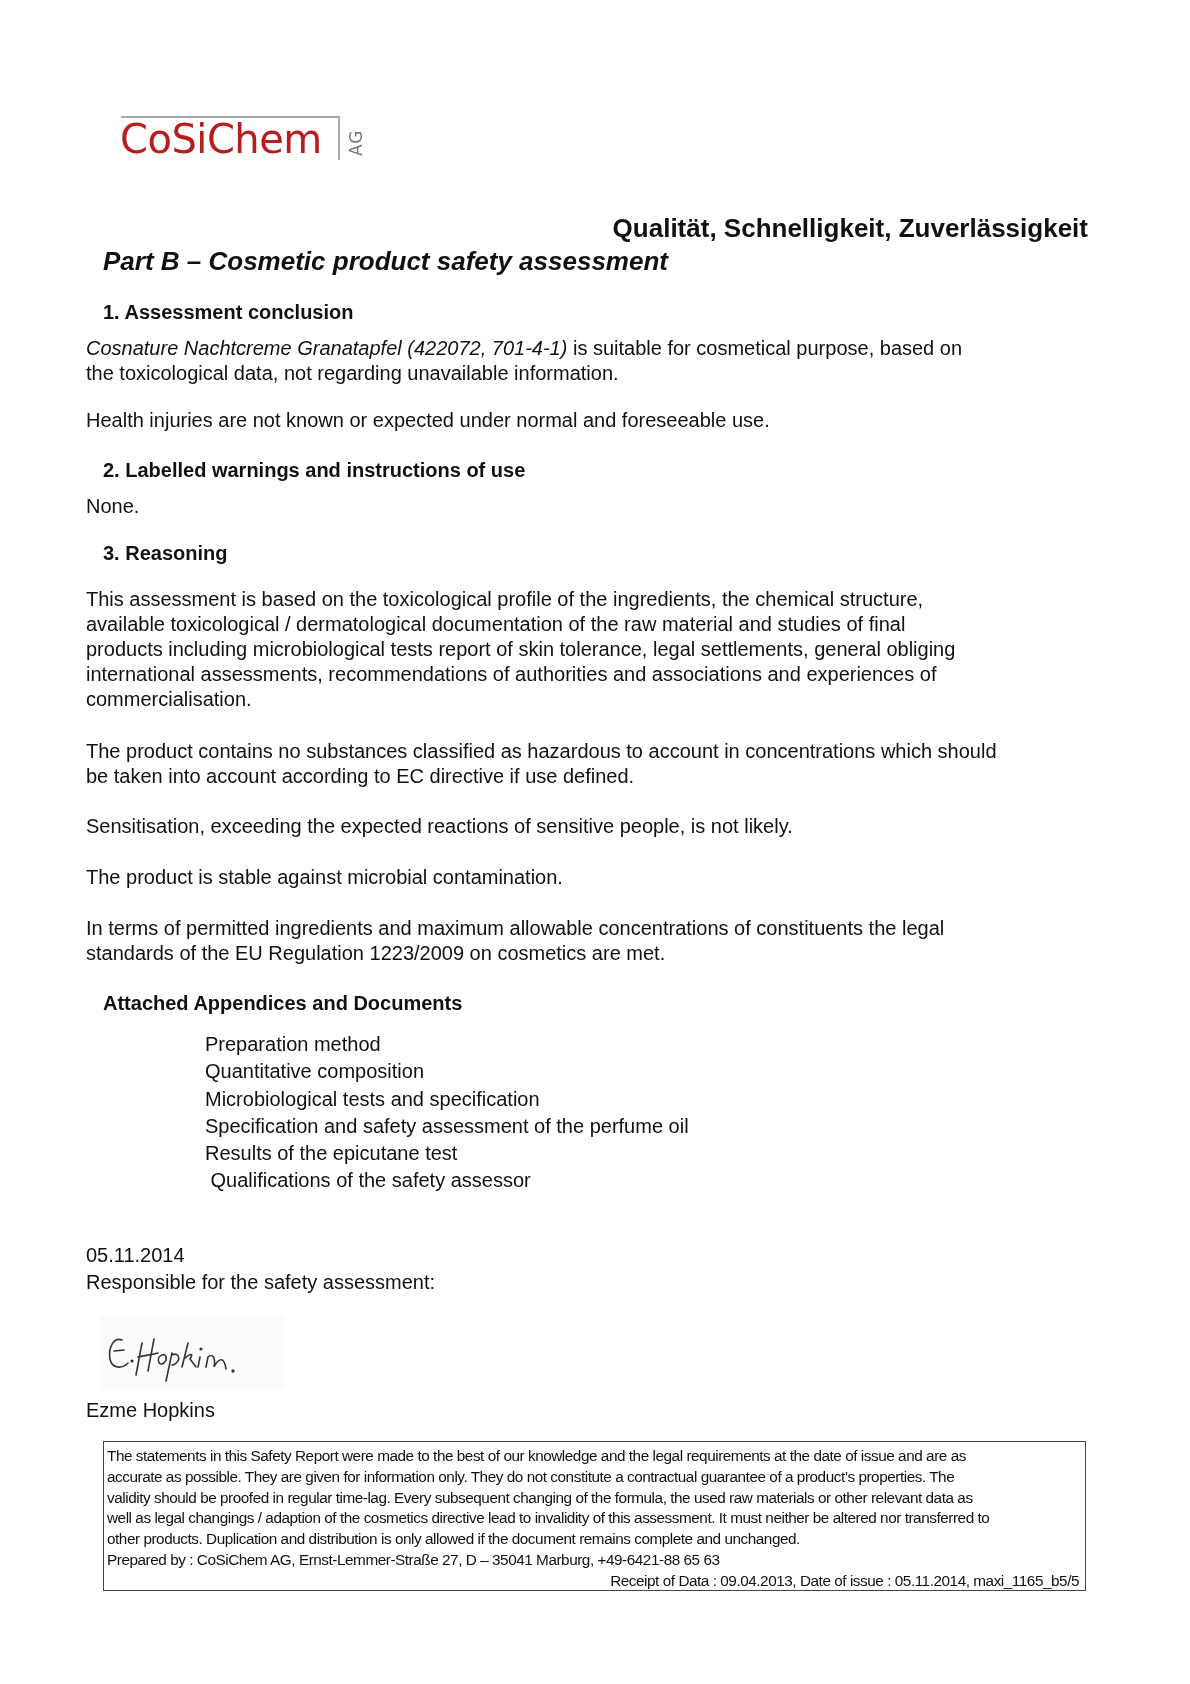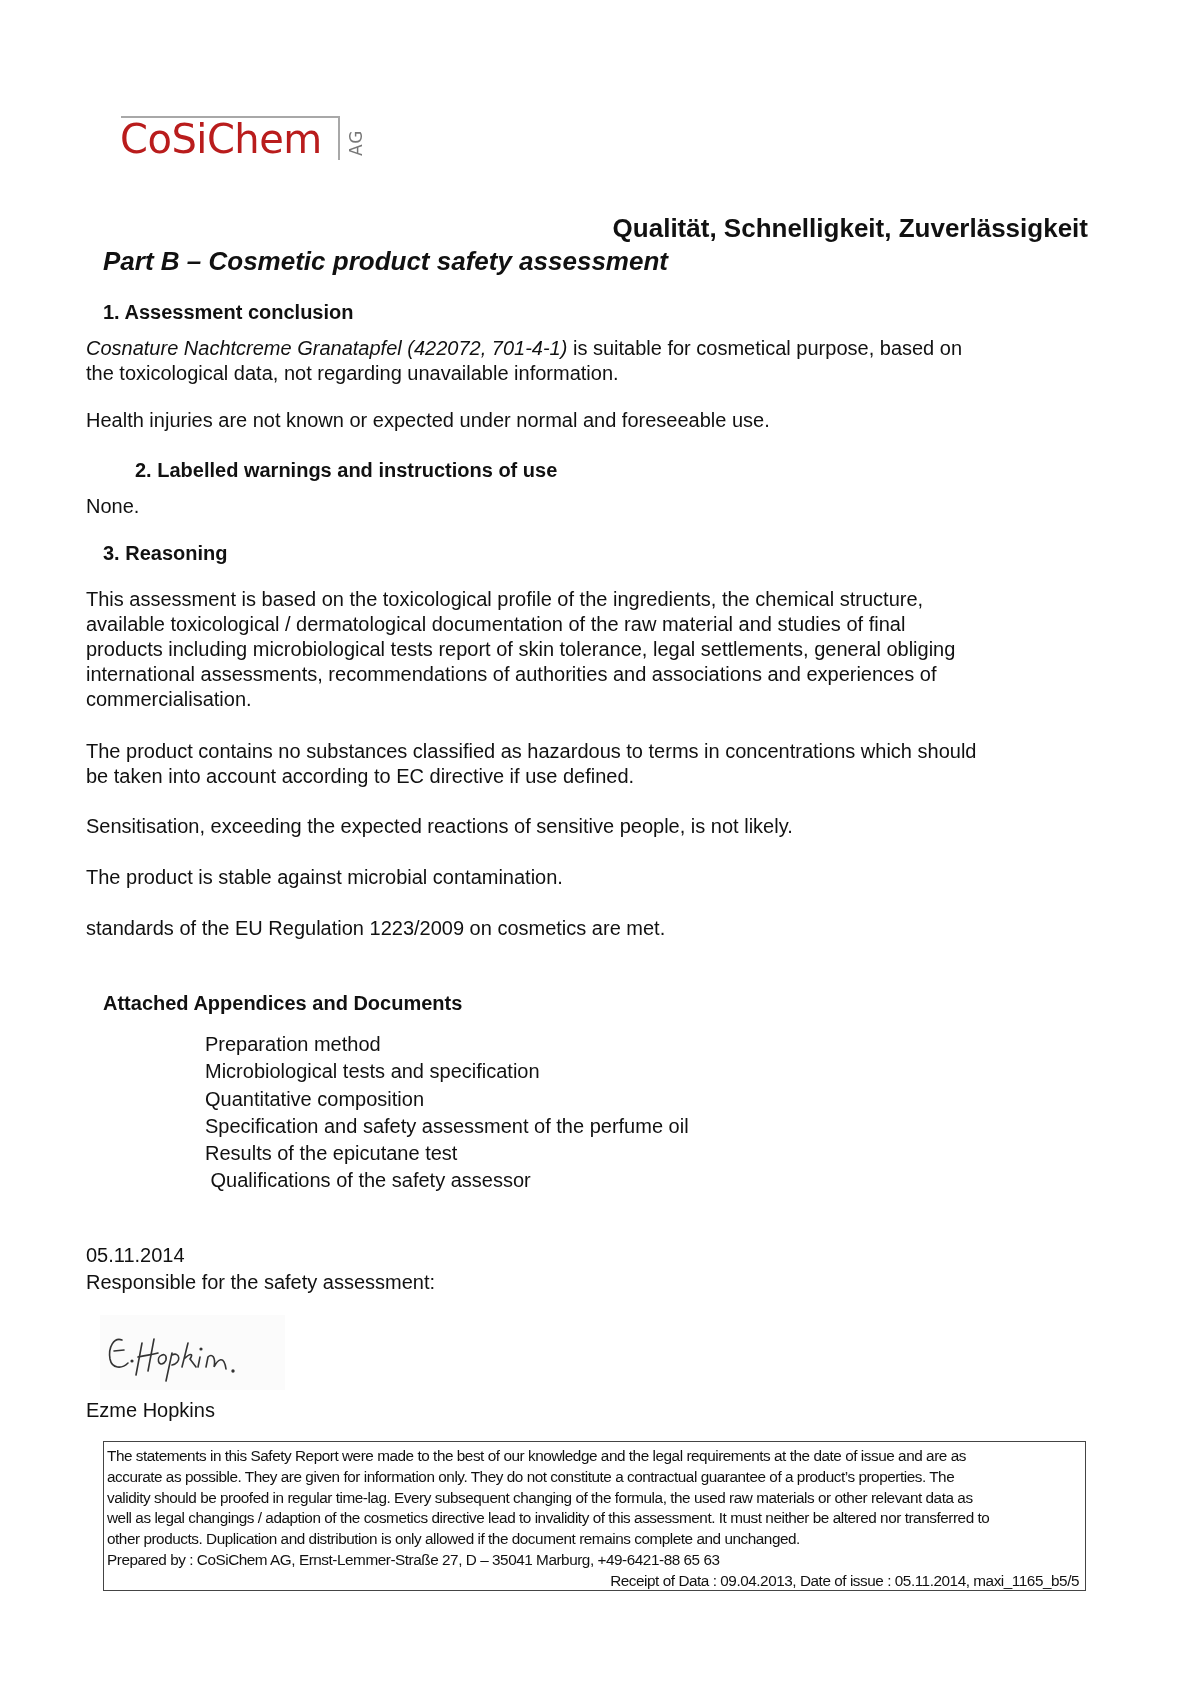--- a/index.html
+++ b/index.html
@@ -44,46 +44,47 @@
 <div class="abs tagline">Qualität, Schnelligkeit, Zuverlässigkeit</div>
 <div class="abs part-title">Part B – Cosmetic product safety assessment</div>
 
 <div class="abs h2" style="top:301px;">1. Assessment conclusion</div>
 <div class="abs p" style="top:336px;">
   <span class="line"><span class="em">Cosnature Nachtcreme Granatapfel (422072, 701-4-1)</span><span> is suitable for cosmetical purpose, based on</span></span>
   <span class="line">the toxicological data, not regarding unavailable information.</span>
 </div>
 <div class="abs p" style="top:408px;">Health injuries are not known or expected under normal and foreseeable use.</div>
 
-<div class="abs h2" style="top:459px;margin-left:32px;">2. Labelled warnings and instructions of use</div>
+<div class="abs h2" style="top:459px;">2. Labelled warnings and instructions of use</div>
 <div class="abs p" style="top:494px;">None.</div>
 
 <div class="abs h2" style="top:542px;">3. Reasoning</div>
 <div class="abs p" style="top:587px;">
   <span class="line">This assessment is based on the toxicological profile of the ingredients, the chemical structure,</span>
   <span class="line">available toxicological / dermatological documentation of the raw material and studies of final</span>
   <span class="line">products including microbiological tests report of skin tolerance,  legal settlements, general obliging</span>
   <span class="line">international assessments, recommendations of authorities and associations and experiences of</span>
   <span class="line">commercialisation.</span>
 </div>
 <div class="abs p" style="top:739px;">
-  <span class="line">The product contains no substances classified as hazardous to terms in concentrations which should</span>
+  <span class="line">The product contains no substances classified as hazardous to account in concentrations which should</span>
   <span class="line">be taken into account according to EC directive if use defined.</span>
 </div>
 <div class="abs p" style="top:814px;">Sensitisation, exceeding the expected reactions of sensitive people, is not likely.</div>
 <div class="abs p" style="top:865px;">The product is stable against microbial contamination.</div>
 <div class="abs p" style="top:916px;">
+  <span class="line">In terms of permitted ingredients and maximum allowable concentrations of constituents the legal</span>
   <span class="line">standards of the EU Regulation 1223/2009 on cosmetics are met.</span>
 </div>
 
 <div class="abs h2" style="top:992px;">Attached Appendices and Documents</div>
 <div class="list">
   <div>Preparation method</div>
+  <div>Quantitative composition</div>
   <div>Microbiological tests and specification</div>
-  <div>Quantitative composition</div>
   <div>Specification and safety assessment of the perfume oil</div>
   <div>Results of the epicutane test</div>
   <div style="white-space:pre;"> Qualifications of the safety assessor</div>
 </div>
 
 <div class="abs p" style="top:1243px;">05.11.2014</div>
 <div class="abs p" style="top:1270px;">Responsible for the safety assessment:</div>
 
 <div class="sig">
   <svg width="185" height="75" viewBox="0 0 185 75">

